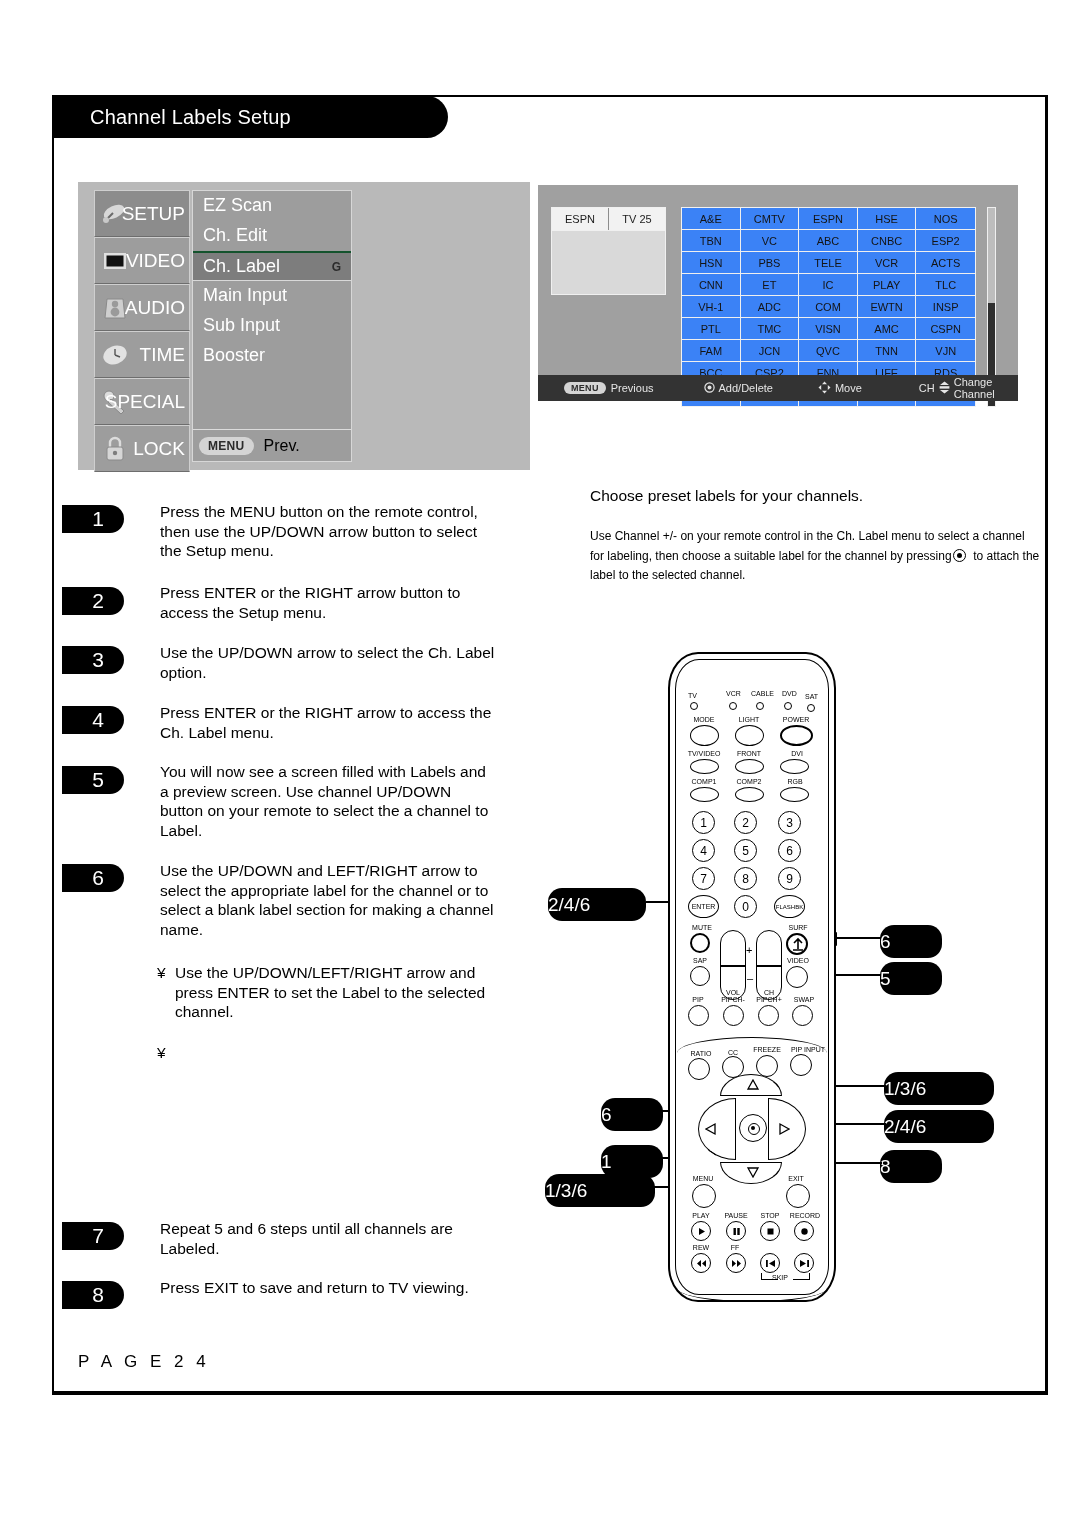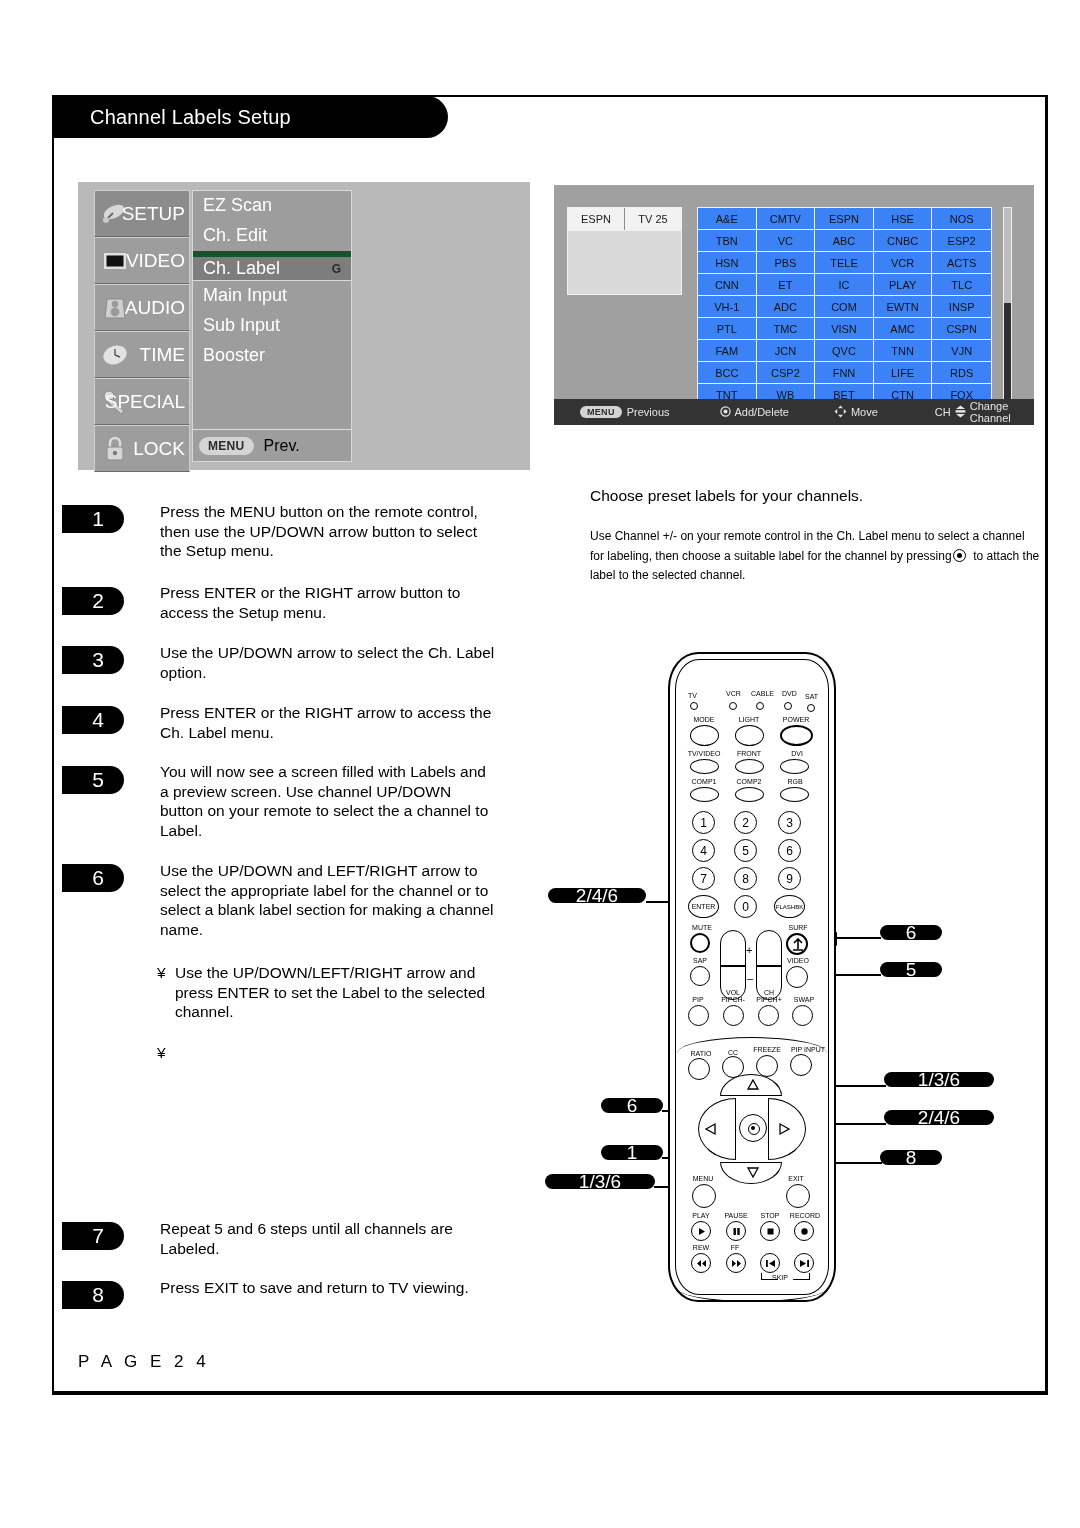--- a/index.html
+++ b/index.html
@@ -53,21 +53,21 @@
   .osd-col-list{
     width:160px; background:#9d9d9d; border:1px solid #d7d7d7;
     margin-left:2px; position:relative;
   }
   .osd-row{
     height:30px; display:flex; align-items:center;
     color:#ffffff; font-size:18px; padding-left:10px;
     border-bottom:1px solid #9d9d9d;
   }
   .osd-row.hl{
-    background:#7d7d7d; border-top:6px solid #14532d;
+    background:#7d7d7d; border-top:2px solid #14532d;
     border-bottom:1px solid #d9d9d9;
   }
   .osd-row .g{
     margin-left:auto; margin-right:10px; font-size:12px; font-weight:bold; color:#2b2b2b;
   }
   .osd-prev{
     position:absolute; left:0; right:0; bottom:0; height:32px;
     border-top:1px solid #dcdcdc; display:flex; align-items:center; padding-left:6px;
   }
   .pill-menu{
@@ -77,21 +77,21 @@
   .prev-txt{ color:#000000; font-size:16px; margin-left:10px; }
 
   .osd-col-help{
     flex:1; background:#6e6e6e; border:1px solid #8e8e8e; margin-left:2px;
     padding:72px 0 0 10px;
   }
   .osd-col-help div{ color:#efefef; font-size:13px; line-height:16px; }
 
   
   #osd-right{
-    position:absolute; left:554px; top:185px; width:480px; height:240px;
+    position:absolute; left:538px; top:185px; width:480px; height:216px;
     background:#a0a0a0;
   }
   #preview-box{
     position:absolute; left:13px; top:22px; width:115px; height:88px;
     border:1px solid #f0f0f0; background:#d9d9d9;
   }
   #preview-head{
     display:flex; height:23px; border-bottom:1px solid #f0f0f0; background:#f0f0f0;
   }
   #preview-head div{
@@ -163,23 +163,23 @@
     background:#000; border-radius:50%;
   }
 
   #page-num{
     position:absolute; left:78px; top:1352px;
     font-size:17px; letter-spacing:4px; color:#000;
   }
 
   
   .callout{
-    position:absolute; height:15px; background:#000; border-radius:14px;
+    position:absolute; height:33px; background:#000; border-radius:14px;
     color:#fff; font-size:19px;
-    display:flex; align-items:center; justify-content:center;
+    display:flex; align-items:center; justify-content:flex-start;
   }
   .lead{ position:absolute; background:#000; }
   .arrow{ position:absolute; width:0;height:0; }
   .arrow-r{ border-top:7px solid transparent; border-bottom:7px solid transparent; border-left:13px solid #000; }
   .arrow-l{ border-top:7px solid transparent; border-bottom:7px solid transparent; border-right:13px solid #000; }
   .arrow-u{ border-left:7px solid transparent; border-right:7px solid transparent; border-bottom:13px solid #000; }
 
   
   #remote{ position:absolute; left:668px; top:652px; width:168px; height:650px; }
   #remote-body{

